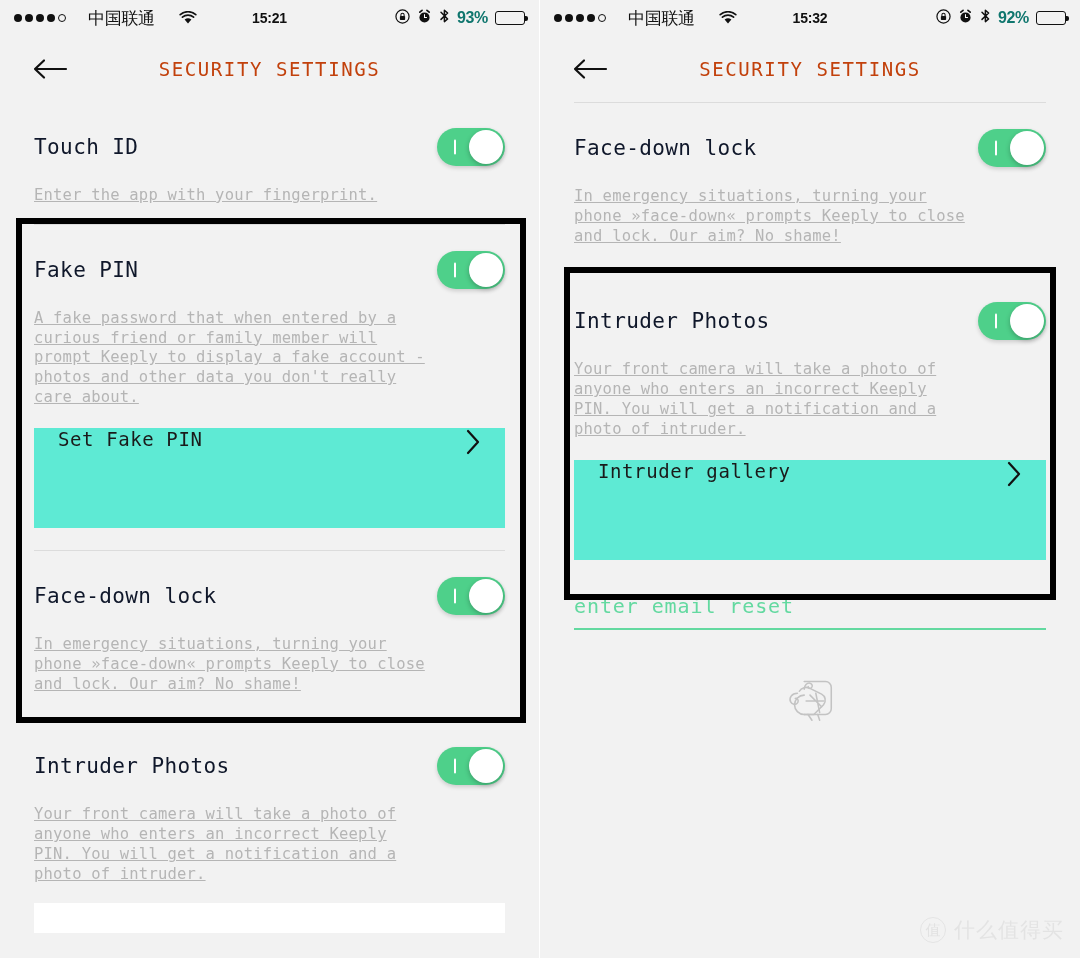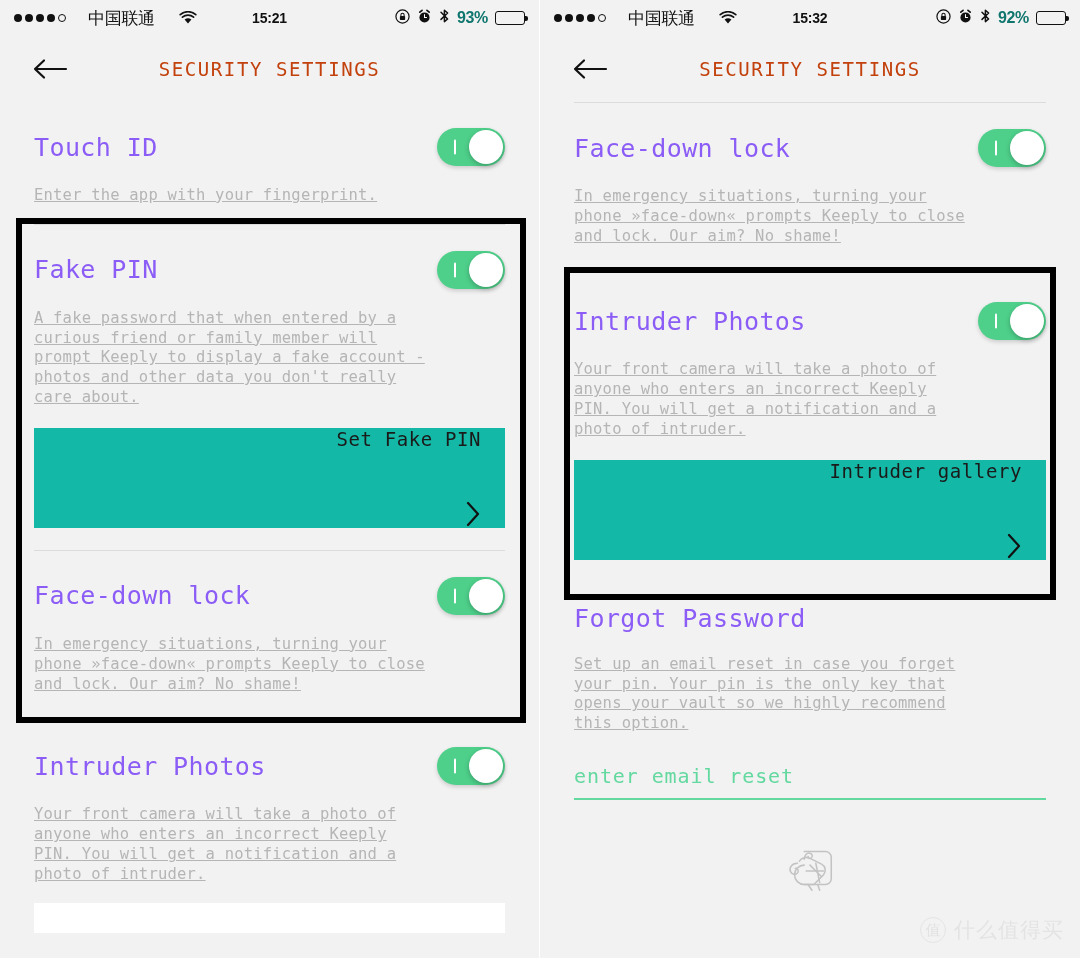--- a/index.html
+++ b/index.html
@@ -139,22 +139,22 @@
     padding: 22px 34px 18px 34px;
     position: relative;
   }
   .sec-head {
     display: flex;
     align-items: center;
     justify-content: space-between;
     min-height: 46px;
   }
   .sec-title {
-    font-size: 25px;
-    color: #8b5cf6;
+    font-size: 21px;
+    color: #0f172a;
     letter-spacing: 0.4px;
   }
   .sec-desc {
     margin-top: 16px;
     font-size: 15.5px;
     line-height: 1.28;
     color: #b5b5b5;
     letter-spacing: 0.2px;
     white-space: pre-line;
     text-decoration: underline;
@@ -182,29 +182,28 @@
     position: absolute;
     right: 2px; top: 2px;
     width: 34px; height: 34px;
     border-radius: 50%;
     background: #ffffff;
     box-shadow: 0 2px 5px rgba(0,0,0,0.25);
   }
 
   
   .card-row {
-    background: #14b8a6;
+    background: #5eead4;
     margin: 20px 0 0 0;
     height: 100px;
     display: flex;
-    align-items: flex-end;
+    align-items: flex-start;
     justify-content: space-between;
     padding: 0 24px;
     cursor: pointer;
-    flex-direction: column;
   }
   .card-row .label {
     font-size: 19px;
     color: #1a1a1a;
     letter-spacing: 0.6px;
   }
   .chev { display: inline-flex; }
 
   
   .highlight {
@@ -492,29 +491,20 @@
         <div class="card-row">
           <span class="label">Intruder gallery</span>
           <span class="chev">
             <svg width="16" height="28" viewBox="0 0 16 28">
                 <path d="M3 3 L13 14 L3 25" stroke="#111" stroke-width="2.2" fill="none" stroke-linecap="round" stroke-linejoin="round"></path>
               </svg>
           </span>
         </div>
       </div>
 
-      <div class="section" style="padding-top:40px; padding-bottom:0;">
-        <div class="sec-head" style="min-height:auto;">
-          <div class="sec-title">Forgot Password</div>
-        </div>
-        <div class="sec-desc" style="margin-top:22px;">Set up an email reset in case you forget
-your pin. Your pin is the only key that
-opens your vault so we highly recommend
-this option.</div>
-      </div>
 
       <div class="email-block">
         <input class="email-input" type="text" placeholder="enter email reset" style="">
       </div>
 
       <div class="logo-wrap">
         <svg width="58" height="58" viewBox="0 0 60 60">
           <g stroke="#c3c3c3" stroke-width="1.6" fill="none" stroke-linecap="round" stroke-linejoin="round">
             <path d="M24 12 H46 a6 6 0 0 1 6 6 V40 a6 6 0 0 1 -6 6 H24"></path>
             <path d="M24 46 a10 10 0 0 1 0 -20"></path>

